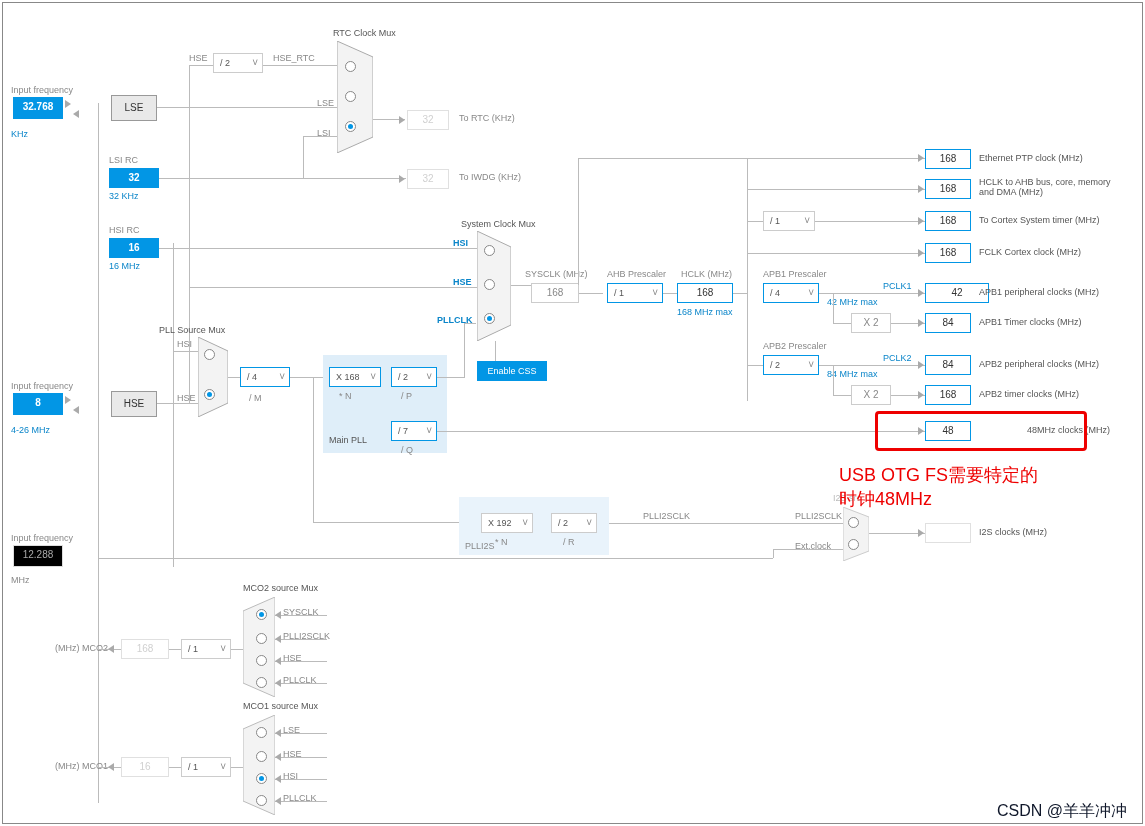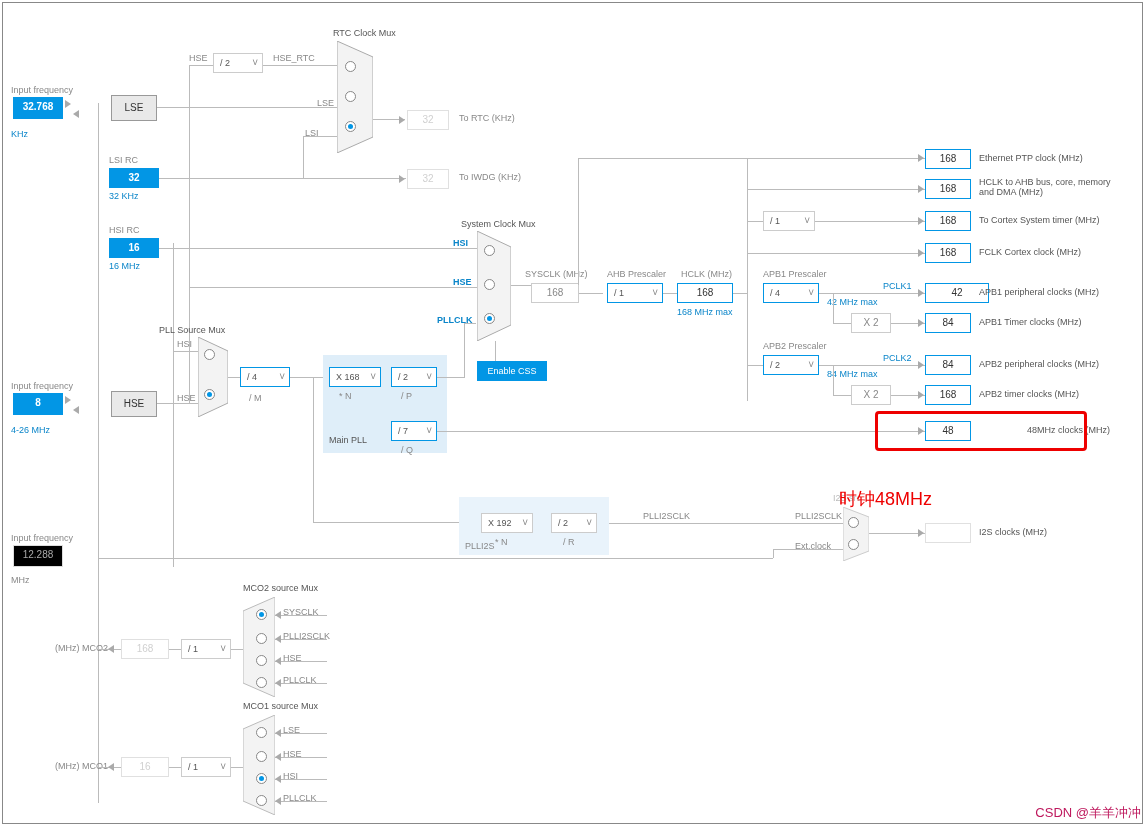--- a/index.html
+++ b/index.html
@@ -21,21 +21,21 @@
   .sel.hl { border-color: #0296e5; }
   .src-box { position: absolute; border: 1px solid #bbb; background: #fff; text-align: center; font-size: 10px; color: #888; }
   .src-box.on { background: #e9e9e9; border-color: #999; }
   .mux { position: absolute; background: #f5f5f5; border: 1px solid #bbb; }
   .mux .radio { position: absolute; width: 11px; height: 11px; border-radius: 50%; border: 1.5px solid #888; background: #fff; }
   .mux .radio.sel::after { content: ""; position: absolute; left: 2px; top: 2px; width: 5px; height: 5px; border-radius: 50%; background: #0296e5; }
   .btn-css { position: absolute; background: #0296e5; color: #fff; border: 1px solid #0296e5; font-size: 9px; text-align: center; height: 20px; line-height: 18px; }
   .pll-region { position: absolute; background: #dfeef9; }
   .callout { position: absolute; border: 3px solid #e00; border-radius: 4px; }
   .annot { position: absolute; color: #e00; font-size: 18px; font-family: "Microsoft YaHei", Arial; }
-  .watermark { position: absolute; right: 4px; bottom: 4px; color: #be185d; font-size: 13px; }
+  .watermark { position: absolute; right: 18px; bottom: 4px; color: #0f172a; font-size: 16px; }
   .ptr-r { position: absolute; width: 0; height: 0; border-left: 6px solid #aaa; border-top: 4px solid transparent; border-bottom: 4px solid transparent; }
   .ptr-l { position: absolute; width: 0; height: 0; border-right: 6px solid #aaa; border-top: 4px solid transparent; border-bottom: 4px solid transparent; }
 </style>
 </head>
 <body>
 
 <div class="frame">
 
   <div class="vline" style="left:95px;top:100px;height:700px"></div>
   <div class="vline" style="left:170px;top:240px;height:324px"></div>
@@ -73,21 +73,21 @@
   <div class="lbl" style="left:8px;top:572px">MHz</div>
 
   <div class="lbl lbl-black" style="left:330px;top:25px">RTC Clock Mux</div>
   <div class="lbl" style="left:186px;top:50px">HSE</div>
   <div class="hline" style="left:186px;top:62px;width:24px"></div>
   <div class="vline" style="left:186px;top:62px;height:338px"></div>
   <div class="sel" style="left:210px;top:50px;width:50px">/ 2</div>
   <div class="lbl" style="left:270px;top:50px">HSE_RTC</div>
   <div class="hline" style="left:260px;top:62px;width:74px"></div>
   <div class="lbl" style="left:314px;top:95px">LSE</div>
-  <div class="lbl" style="left:302px;top:125px">LSI</div>
+  <div class="lbl" style="left:314px;top:125px">LSI</div>
 
   <svg style="position:absolute;left:334px;top:38px;width:36px;height:112px">
     <polygon points="0,0 36,16 36,96 0,112" fill="#f3f3f3" stroke="#aaa"></polygon>
   </svg>
   <div class="mux" style="left:334px;top:38px;width:36px;height:112px;background:none;border:none">
     <div class="radio" style="left:8px;top:20px"></div>
     <div class="radio" style="left:8px;top:50px"></div>
     <div class="radio sel" style="left:8px;top:80px"></div>
   </div>
   <div class="hline" style="left:370px;top:116px;width:32px"></div>
@@ -250,20 +250,21 @@
 
   <div class="ptr-r" style="left:915px;top:424px"></div>
   <div class="valbox hl" style="left:922px;top:418px;width:46px">48</div>
   <div class="lbl lbl-black" style="left:1024px;top:422px">48MHz clocks (MHz)</div>
 
   <div class="ptr-r" style="left:915px;top:526px"></div>
   <div class="valbox faded" style="left:922px;top:520px;width:46px"></div>
   <div class="lbl lbl-black" style="left:976px;top:524px">I2S clocks (MHz)</div>
 
   <div class="callout" style="left:872px;top:408px;width:212px;height:40px"></div>
+  <div class="annot" style="left:836px;top:460px">USB OTG FS需要特定的</div>
   <div class="annot" style="left:836px;top:484px">时钟48MHz</div>
 
   <div class="lbl lbl-black" style="left:240px;top:580px">MCO2 source Mux</div>
   <svg style="position:absolute;left:240px;top:594px;width:32px;height:100px">
     <polygon points="32,0 0,14 0,86 32,100" fill="#f3f3f3" stroke="#bbb"></polygon>
   </svg>
   <div class="mux" style="left:240px;top:594px;width:32px;height:100px;background:none;border:none">
     <div class="radio sel" style="left:13px;top:12px"></div>
     <div class="radio" style="left:13px;top:36px"></div>
     <div class="radio" style="left:13px;top:58px"></div>

